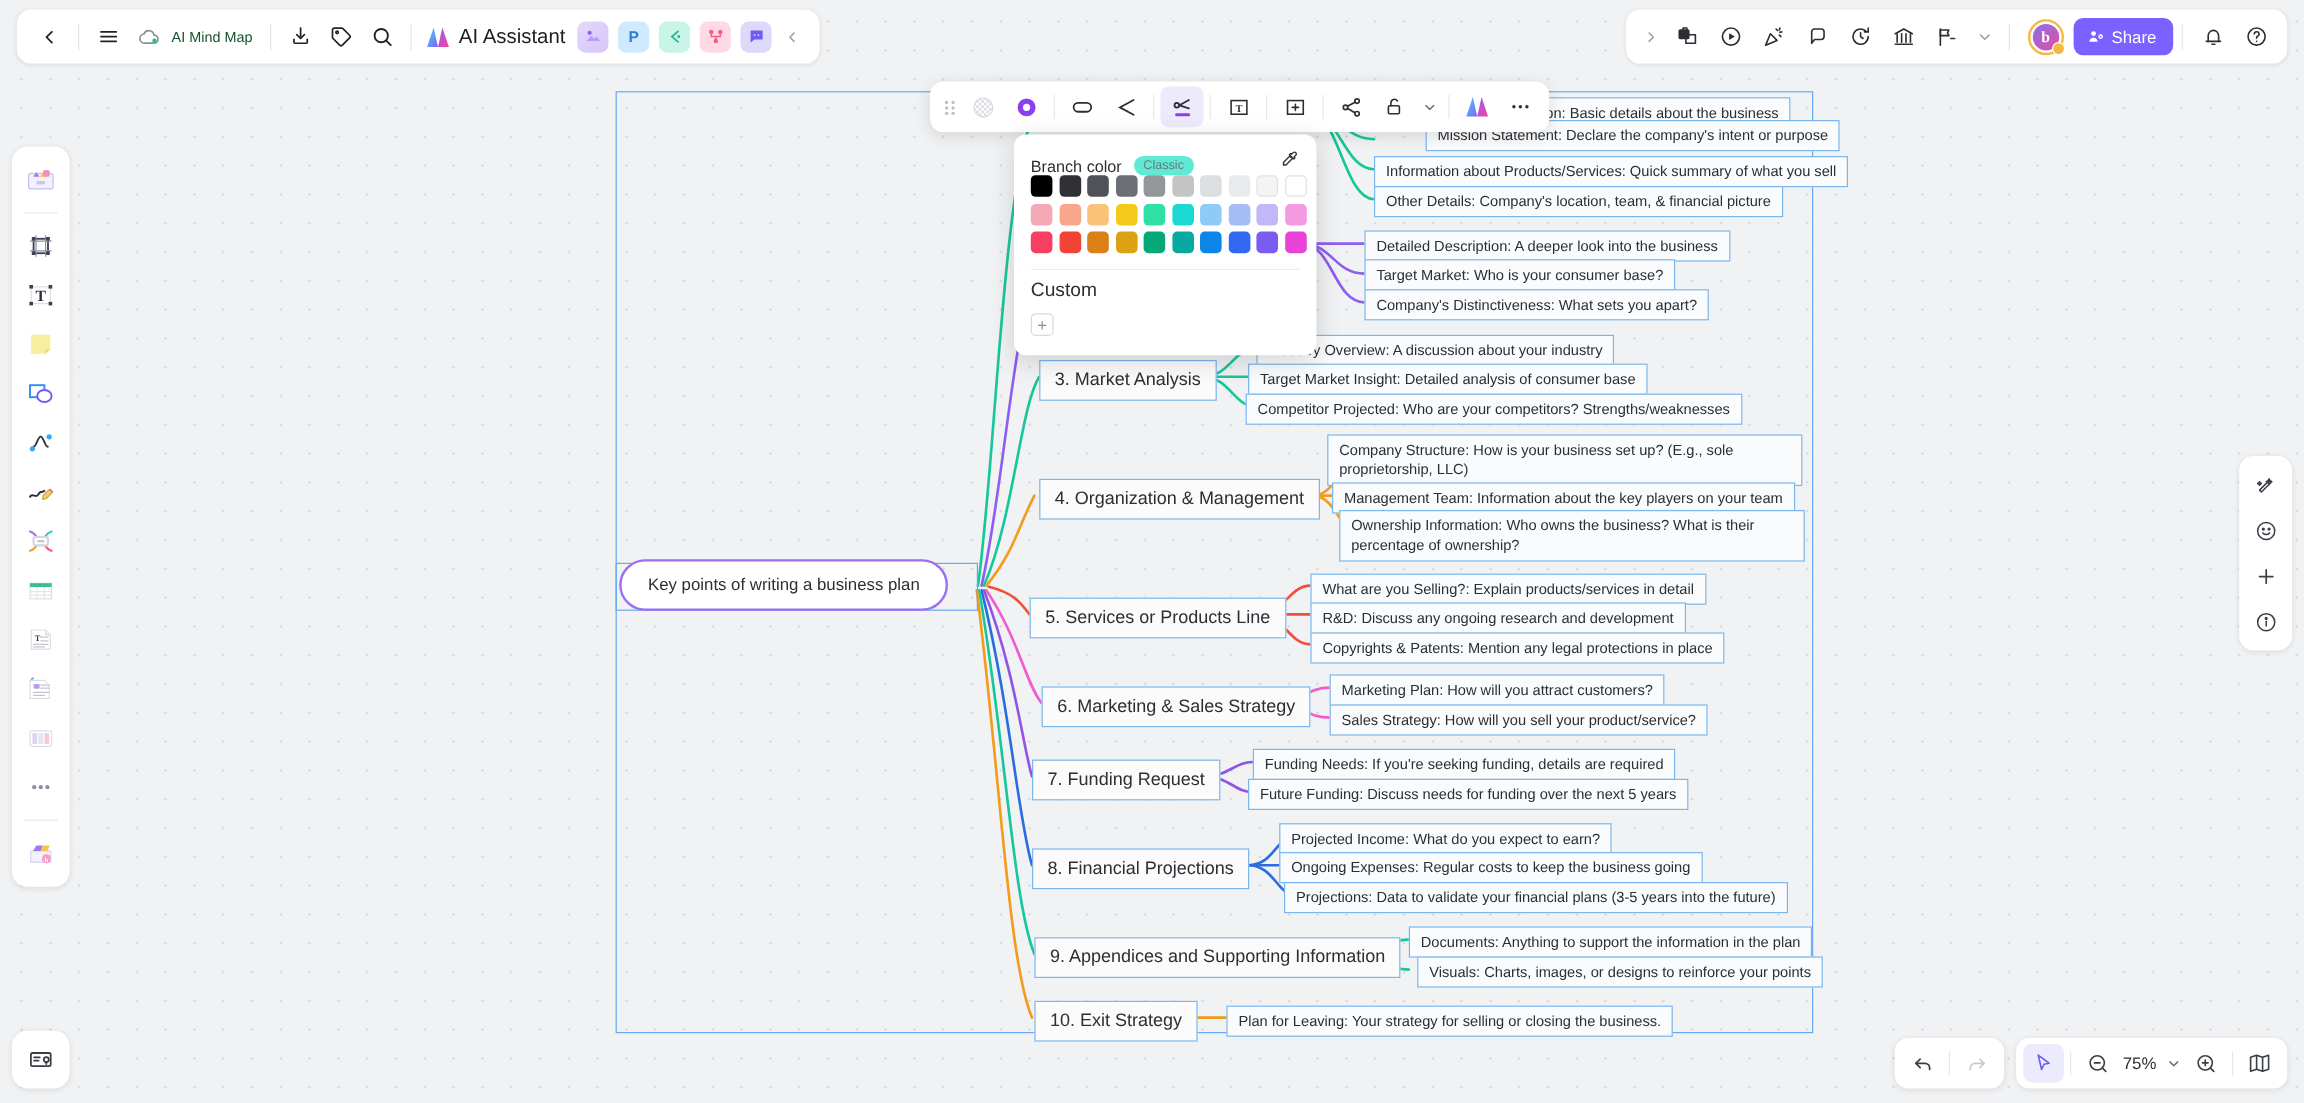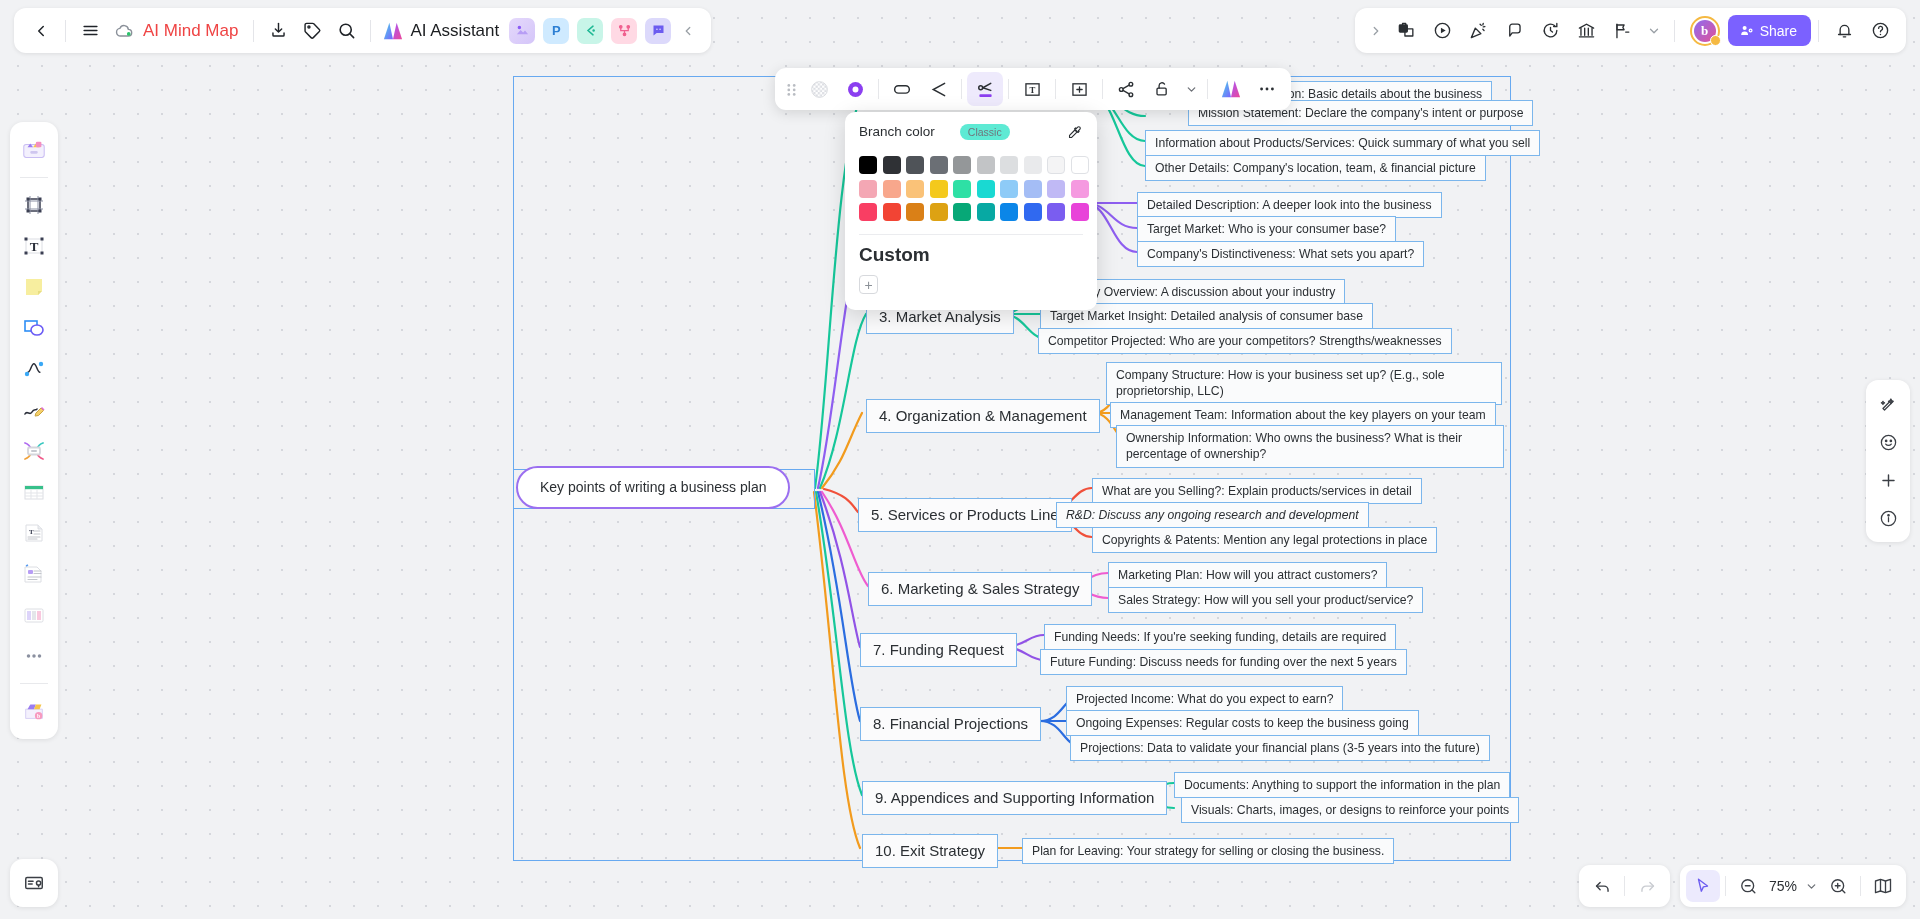--- a/index.html
+++ b/index.html
@@ -31,21 +31,21 @@
   .tb-btn {
     width: 34px; height: 34px;
     display: flex; align-items: center; justify-content: center;
     border-radius: 7px; cursor: pointer; color: #1f2328;
   }
   .tb-sep { width: 1px; height: 22px; background: #e4e5e9; margin: 0 7px; }
   .tb-title {
     display: flex; align-items: center; gap: 8px;
     padding: 0 8px; cursor: pointer; border-radius: 7px; height: 34px;
   }
-  .tb-title-text { font-size: 17px; color: #ef4444; white-space: nowrap; }
+  .tb-title-text { font-size: 12px; color: #14532d; white-space: nowrap; }
   .ai-assist {
     display: flex; align-items: center; gap: 6px;
     padding: 0 6px 0 4px; height: 34px; cursor: pointer; border-radius: 7px;
   }
   .ai-assist-text { font-size: 17px; color: #1c1e21; white-space: nowrap; }
   .app-chip {
     width: 26px; height: 26px; border-radius: 7px;
     display: flex; align-items: center; justify-content: center;
     margin: 0 4px; cursor: pointer;
     font-size: 13px; font-weight: bold;
@@ -199,29 +199,29 @@
 
   
   .color-panel {
     position:absolute; left: 845px; top: 112px;
     width: 252px;
     background:#fff; border-radius:10px;
     padding: 12px 14px 16px 14px;
     box-shadow: 0 5px 22px rgba(0,0,0,.15);
     z-index: 55;
   }
-  .cp-head{display:flex;align-items:flex-start;gap:25px;margin-bottom:11px;}
+  .cp-head{display:flex;align-items:flex-end;gap:10px;}
   .cp-title{font-size:13.5px;color:#2b2f33;}
   .cp-chip{font-size:10.5px;color:#70757c;background:#5eead4;border-radius:9px;padding:2px 8px;}
   .cp-eyedrop{margin-left:auto;cursor:pointer;color:#2b2f33;}
   .cp-grid{display:grid;grid-template-columns:repeat(10,1fr);gap:5.5px;}
   .cp-sw{width:18px;height:18px;border-radius:4px;cursor:pointer;}
   .cp-sw.bordered{border:1px solid #dfe1e5;}
   .cp-hr{height:1px;background:#ebecef;margin:13px 0 9px;}
-  .cp-custom{font-size:19px;color:#2b2f33;margin-bottom:9px;font-weight:bold;}
+  .cp-custom{font-size:16px;color:#2b2f33;margin-bottom:9px;}
   .cp-add{width:19px;height:19px;border:1px solid #d7d9dd;border-radius:4px;display:flex;align-items:center;justify-content:center;color:#8b9097;font-size:14px;cursor:pointer;line-height:1;}
 </style>
 </head>
 <body>
 
 <div id="app">
 
   <div class="canvas-frame"></div>
 
   <svg class="links">
@@ -302,21 +302,21 @@
   <div class="node" style="left:1040px; top:303px;">Target Market Insight: Detailed analysis of consumer base</div>
   <div class="node" style="left:1038px; top:328px;">Competitor Projected: Who are your competitors? Strengths/weaknesses</div>
 
   <div class="node l1" style="left:866px; top:399px;">4. Organization &amp; Management</div>
   <div class="node wrap" style="left:1106px; top:362px; width:396px;">Company Structure: How is your business set up? (E.g., sole proprietorship, LLC)</div>
   <div class="node" style="left:1110px; top:402px;">Management Team: Information about the key players on your team</div>
   <div class="node wrap" style="left:1116px; top:425px; width:388px;">Ownership Information: Who owns the business? What is their percentage of ownership?</div>
 
   <div class="node l1" style="left:858px; top:498px;">5. Services or Products Line</div>
   <div class="node" style="left:1092px; top:478px;">What are you Selling?: Explain products/services in detail</div>
-  <div class="node" style="left:1056px; top:502px;font-style:italic;">R&amp;D: Discuss any ongoing research and development</div>
+  <div class="node" style="left:1092px; top:502px;">R&amp;D: Discuss any ongoing research and development</div>
   <div class="node" style="left:1092px; top:527px;">Copyrights &amp; Patents: Mention any legal protections in place</div>
 
   <div class="node l1" style="left:868px; top:572px;">6. Marketing &amp; Sales Strategy</div>
   <div class="node" style="left:1108px; top:562px;">Marketing Plan: How will you attract customers?</div>
   <div class="node" style="left:1108px; top:587px;">Sales Strategy: How will you sell your product/service?</div>
 
   <div class="node l1" style="left:860px; top:633px;">7. Funding Request</div>
   <div class="node" style="left:1044px; top:624px;">Funding Needs: If you're seeking funding, details are required</div>
   <div class="node" style="left:1040px; top:649px;">Future Funding: Discuss needs for funding over the next 5 years</div>
 

